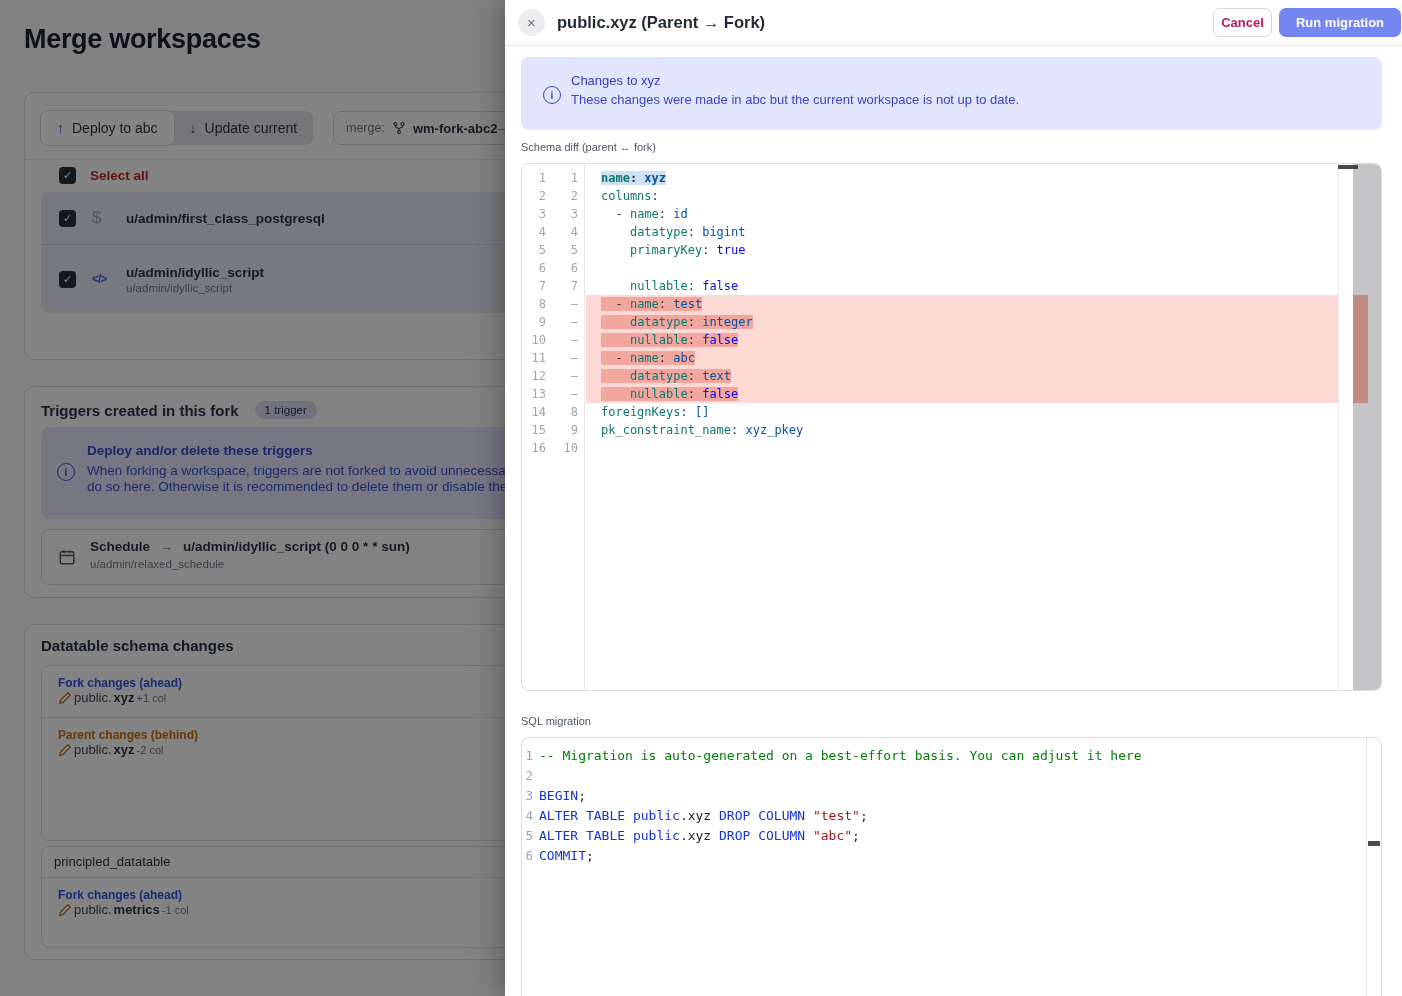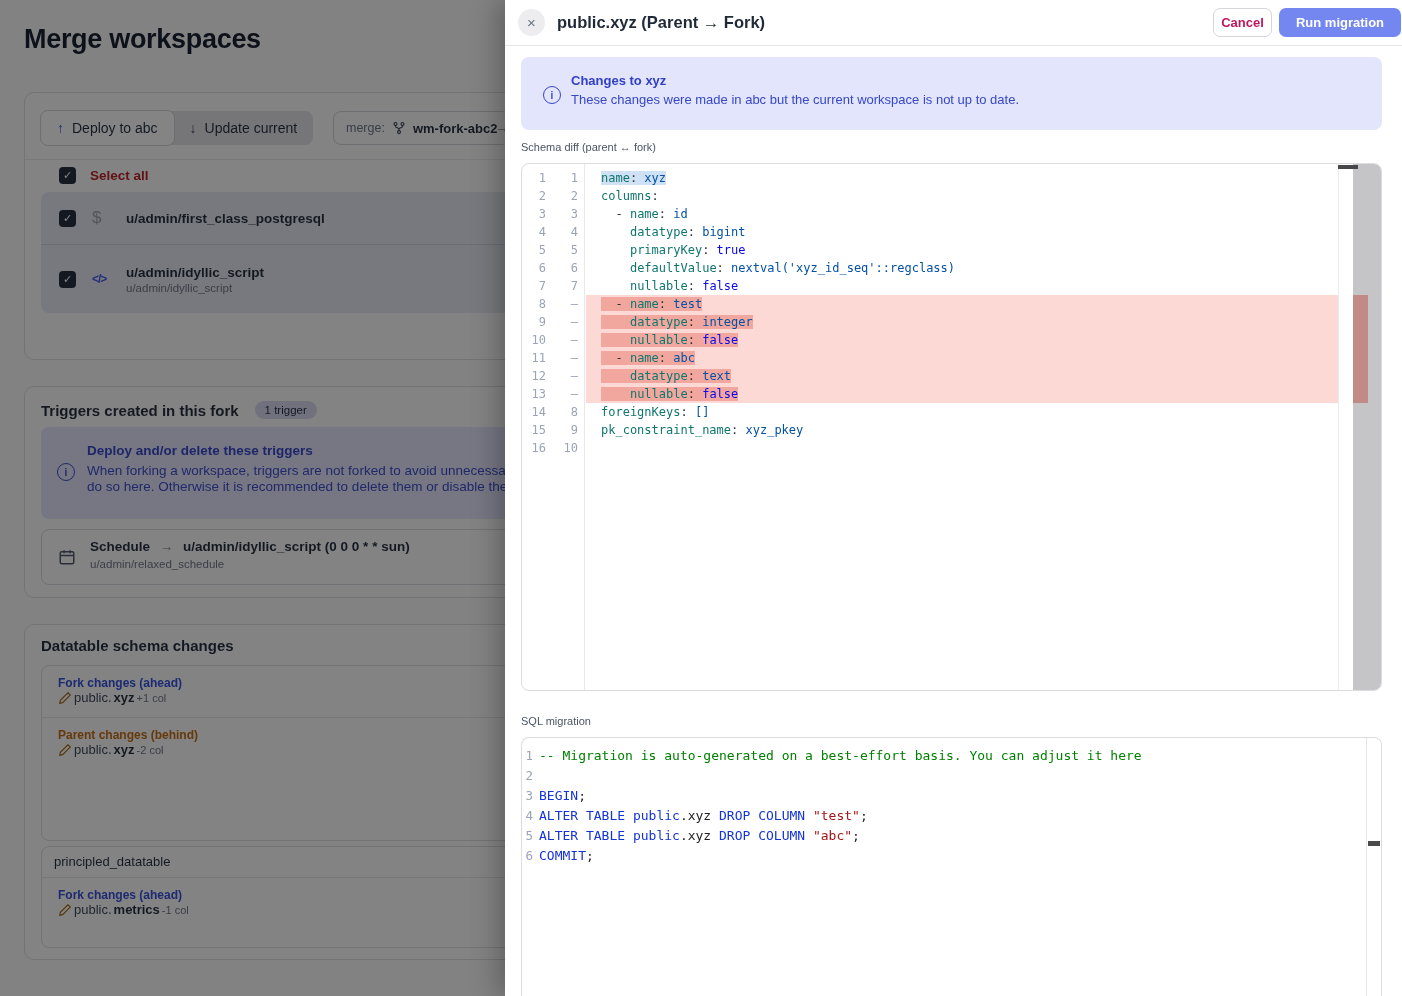--- a/index.html
+++ b/index.html
@@ -79,21 +79,21 @@
   .drawer{position:absolute;left:505px;top:0;width:897px;height:996px;background:#ffffff;box-shadow:-8px 0 24px rgba(0,0,0,0.25);}
   .drawer-header{position:absolute;left:0;top:0;right:0;height:45px;border-bottom:1px solid #e6e6ea;background:#fff;}
   .close-btn{position:absolute;left:13px;top:9px;width:27px;height:27px;border-radius:50%;background:#ededf0;color:#6b7280;display:grid;place-items:center;font-size:15px;cursor:pointer;}
   .drawer-title{position:absolute;left:52px;top:0;height:45px;line-height:45px;font-size:16.5px;font-weight:700;color:#1f2937;white-space:nowrap;}
   .btn{position:absolute;top:8px;height:29px;border-radius:7px;font-size:13px;font-weight:600;display:flex;align-items:center;justify-content:center;box-sizing:border-box;cursor:pointer;}
   .btn-cancel{left:708px;width:59px;background:#fff;border:1px solid #d5d5da;color:#be185d;}
   .btn-run{left:774px;width:122px;background:var(--accent);color:#fff;border:none;}
 
   .banner{position:absolute;left:16px;top:57px;width:861px;height:73px;background:var(--info-bg);border-radius:8px;}
   .banner .info-ic{left:22px;top:29px;}
-  .banner .ititle{position:absolute;left:50px;top:16px;font-size:13px;font-weight:700;color:#3240c4;}
+  .banner .ititle{position:absolute;left:50px;top:16px;font-size:13px;font-weight:400;color:#3240c4;}
   .banner .ibody{position:absolute;left:50px;top:35px;font-size:13px;color:var(--info-text);white-space:nowrap;}
 
   .editor-label{position:absolute;left:16px;font-size:11px;font-weight:500;color:#4b5563;}
   #diff-label{top:141px;}
   #sql-label{top:715px;}
 
   .editor{position:absolute;left:16px;width:861px;border:1px solid #dcdce0;border-radius:8px;background:#fff;box-sizing:border-box;overflow:hidden;font-family:"DejaVu Sans Mono",monospace;}
   #diff-editor{top:163px;height:528px;}
   #sql-editor{top:737px;height:259px;border-bottom:none;border-radius:8px 8px 0 0;}
 
@@ -102,21 +102,21 @@
   .drow{position:relative;height:18px;display:flex;font-size:12px;line-height:18px;}
   .drow .no,.drow .nm{width:30px;text-align:right;padding-right:6px;color:#9aa4b6;flex:0 0 auto;box-sizing:border-box;}
   .drow .nm{width:32px;}
   .drow .ct{position:relative;padding-left:17px;white-space:pre;color:#1f1f1f;z-index:1;}
   .drow.del::before{content:"";position:absolute;left:64px;right:14px;top:0;bottom:0;background:var(--del-line);}
   .drow.del .chg{background:var(--del-text);}
   .tk-k{color:#0f766e;}
   .tk-v{color:#0451a5;}
   .tk-b{color:#0a08f0;}
   .tk-p{color:#333;}
-  .tk-sel{background:#cfe1f5;}
+  .tk-sel{background:#cfe1f5;font-weight:bold;}
   .gutter-sep{position:absolute;left:62px;top:0;bottom:0;width:1px;background:#e8e8ea;}
   .diff-white-track{position:absolute;top:0;bottom:0;left:816px;width:15px;background:#fff;border-left:1px solid #ebebee;}
   .diff-scroll{position:absolute;top:0;bottom:0;left:831px;width:30px;background:#c5c5c8;border-top-right-radius:8px;}
   .diff-red-mark{position:absolute;left:831px;top:131px;width:15px;height:108px;background:#c08a85;}
   .diff-dark-dash{position:absolute;left:816px;top:1px;width:20px;height:4px;background:#47474b;}
 
   
   #sql-rows{position:absolute;left:0;top:8px;right:14px;}
   .srow{height:20px;display:flex;font-size:13px;line-height:20px;}
   .srow .no{width:17px;text-align:right;padding-right:6px;color:#9aa4b6;flex:0 0 auto;box-sizing:border-box;font-size:12.5px;}
@@ -291,21 +291,20 @@
             <span class="ct"><span><span class="tk-p">    </span><span class="tk-k">datatype</span><span class="tk-p">: </span><span class="tk-v">bigint</span></span></span>
           </div>
           <div class="drow">
             <span class="no">5</span>
             <span class="nm">5</span>
             <span class="ct"><span><span class="tk-p">    </span><span class="tk-k">primaryKey</span><span class="tk-p">: </span><span class="tk-b">true</span></span></span>
           </div>
           <div class="drow">
             <span class="no">6</span>
             <span class="nm">6</span>
-            <span class="ct"><span><span class="tk-p">    </span><span class="tk-k">defaultValue</span><span class="tk-p">: </span><span class="tk-v">nextval('xyz_id_seq'::regclass)</span></span></span>
           </div>
           <div class="drow">
             <span class="no">7</span>
             <span class="nm">7</span>
             <span class="ct"><span><span class="tk-p">    </span><span class="tk-k">nullable</span><span class="tk-p">: </span><span class="tk-b">false</span></span></span>
           </div>
           <div class="drow del">
             <span class="no">8</span>
             <span class="nm">–</span>
             <span class="ct"><span class="chg"><span class="tk-p">  - </span><span class="tk-k">name</span><span class="tk-p">: </span><span class="tk-v">test</span></span></span>

